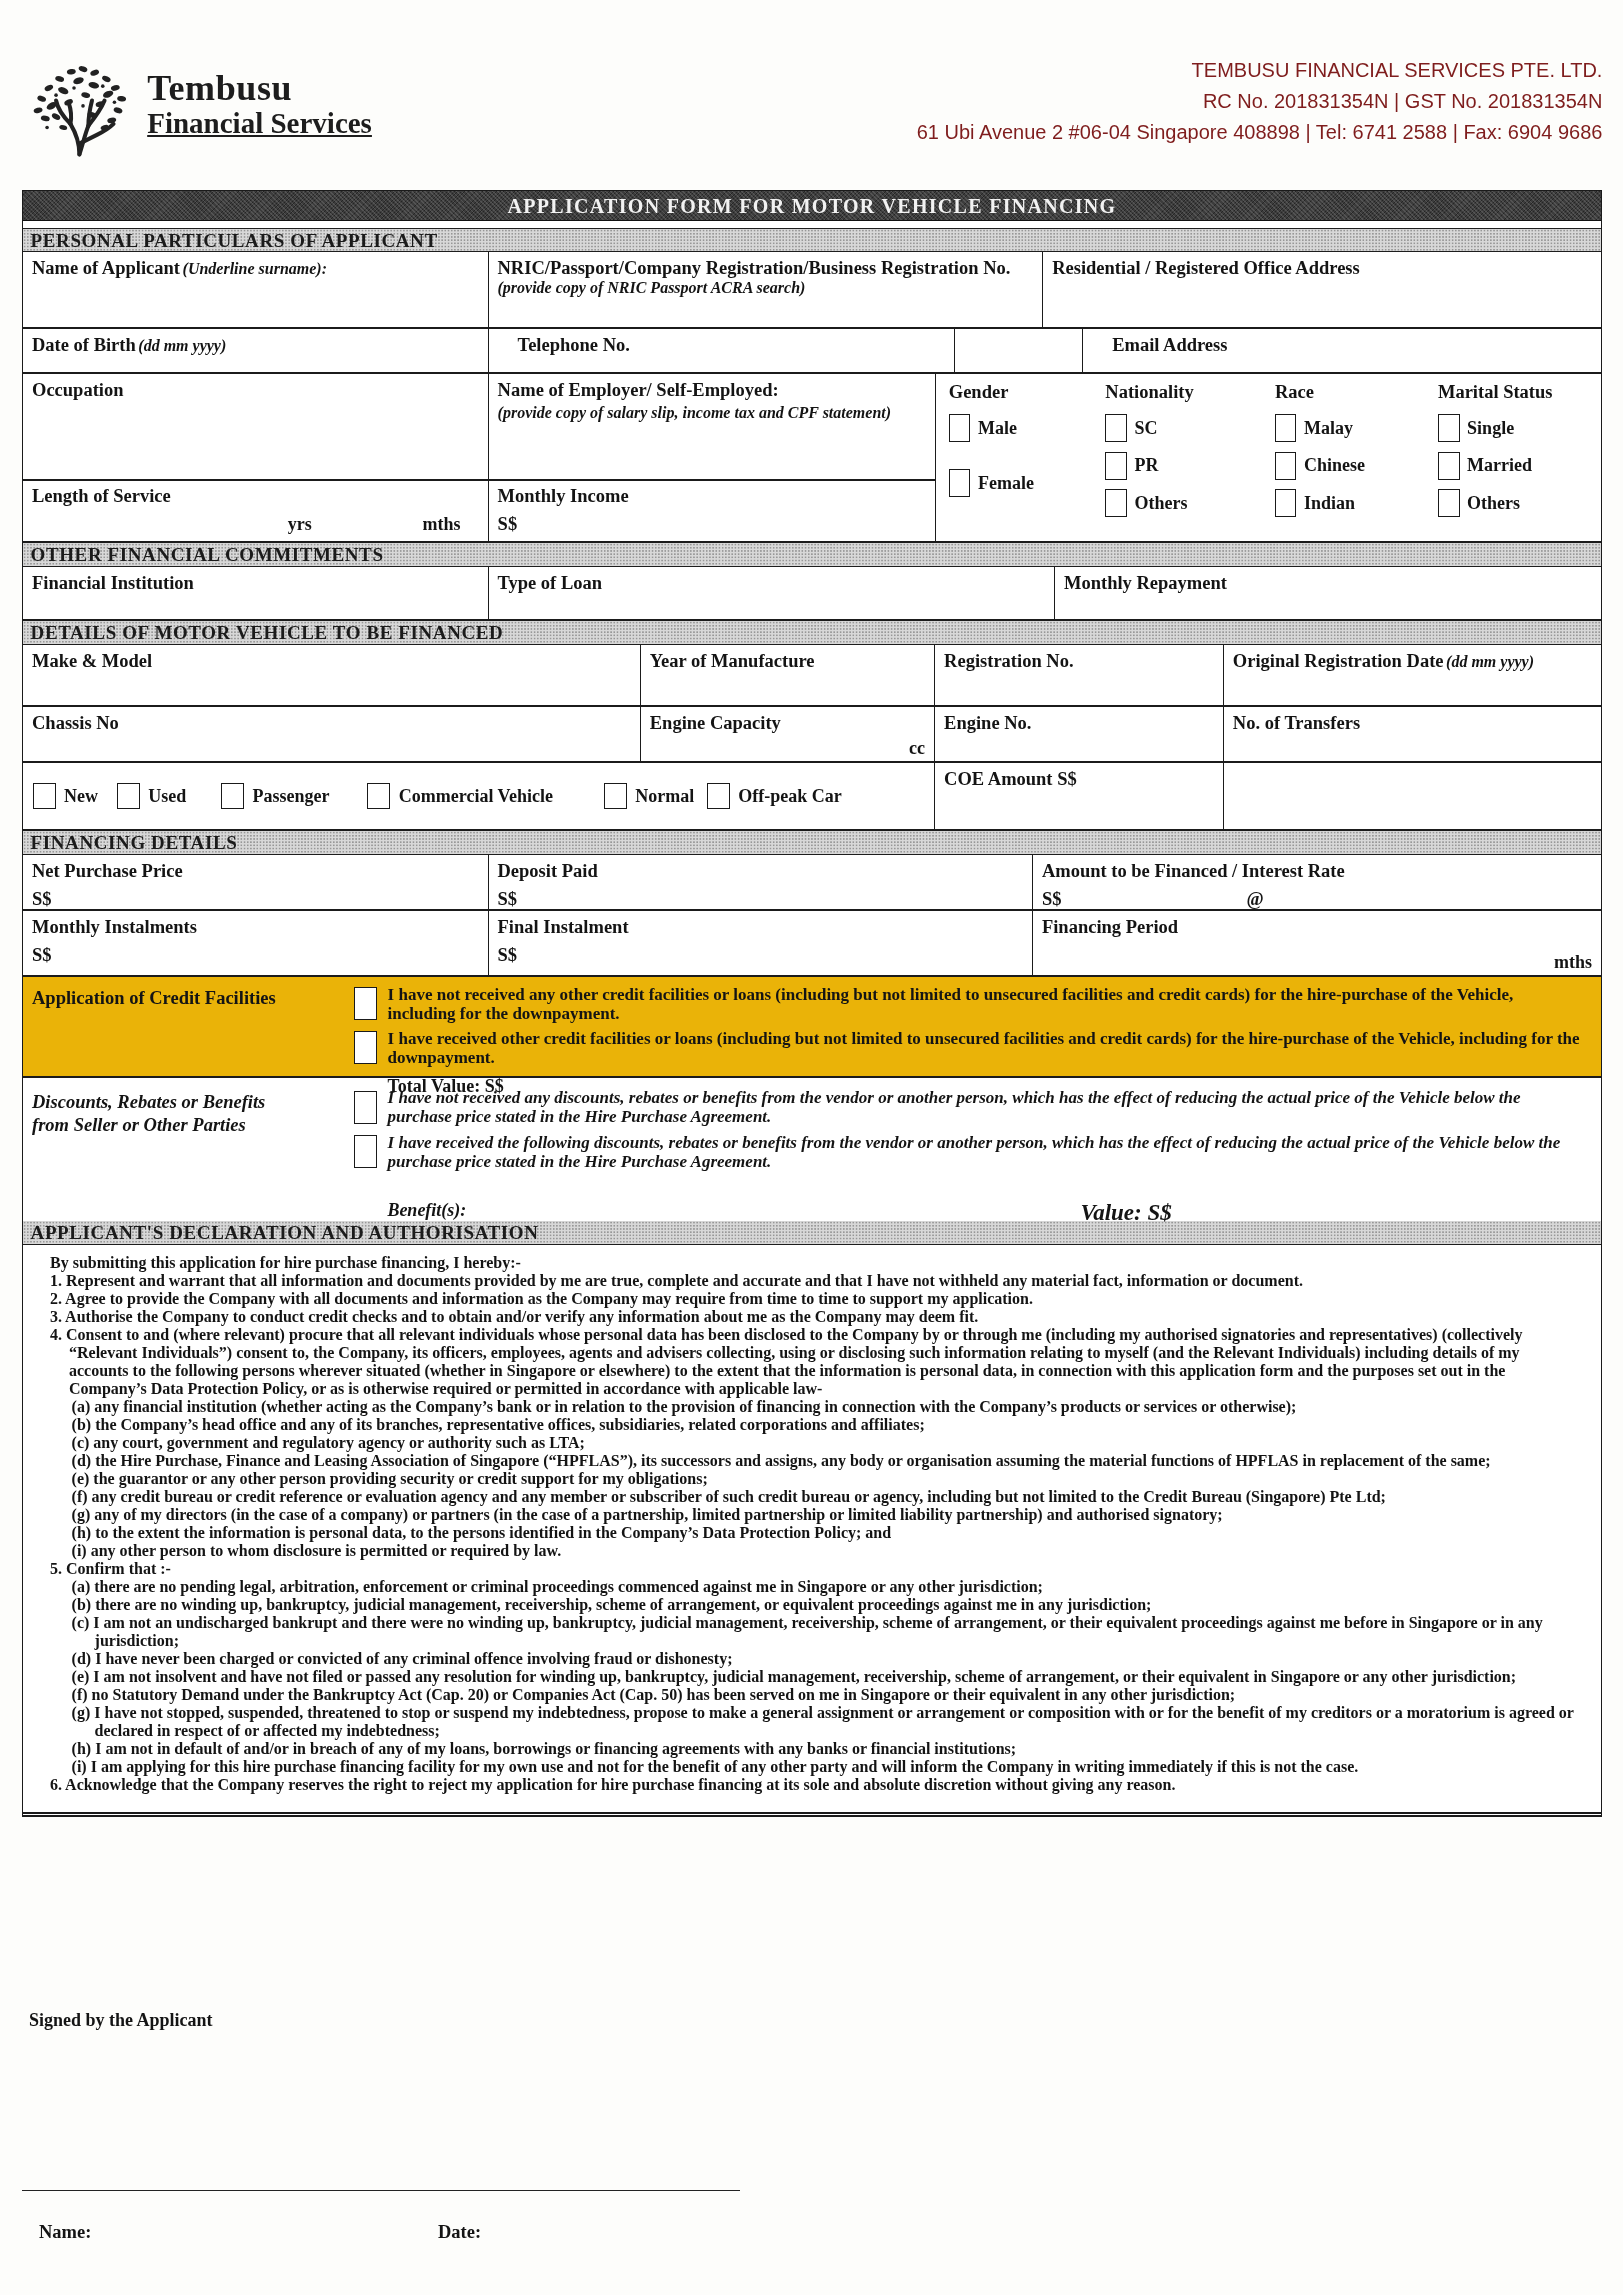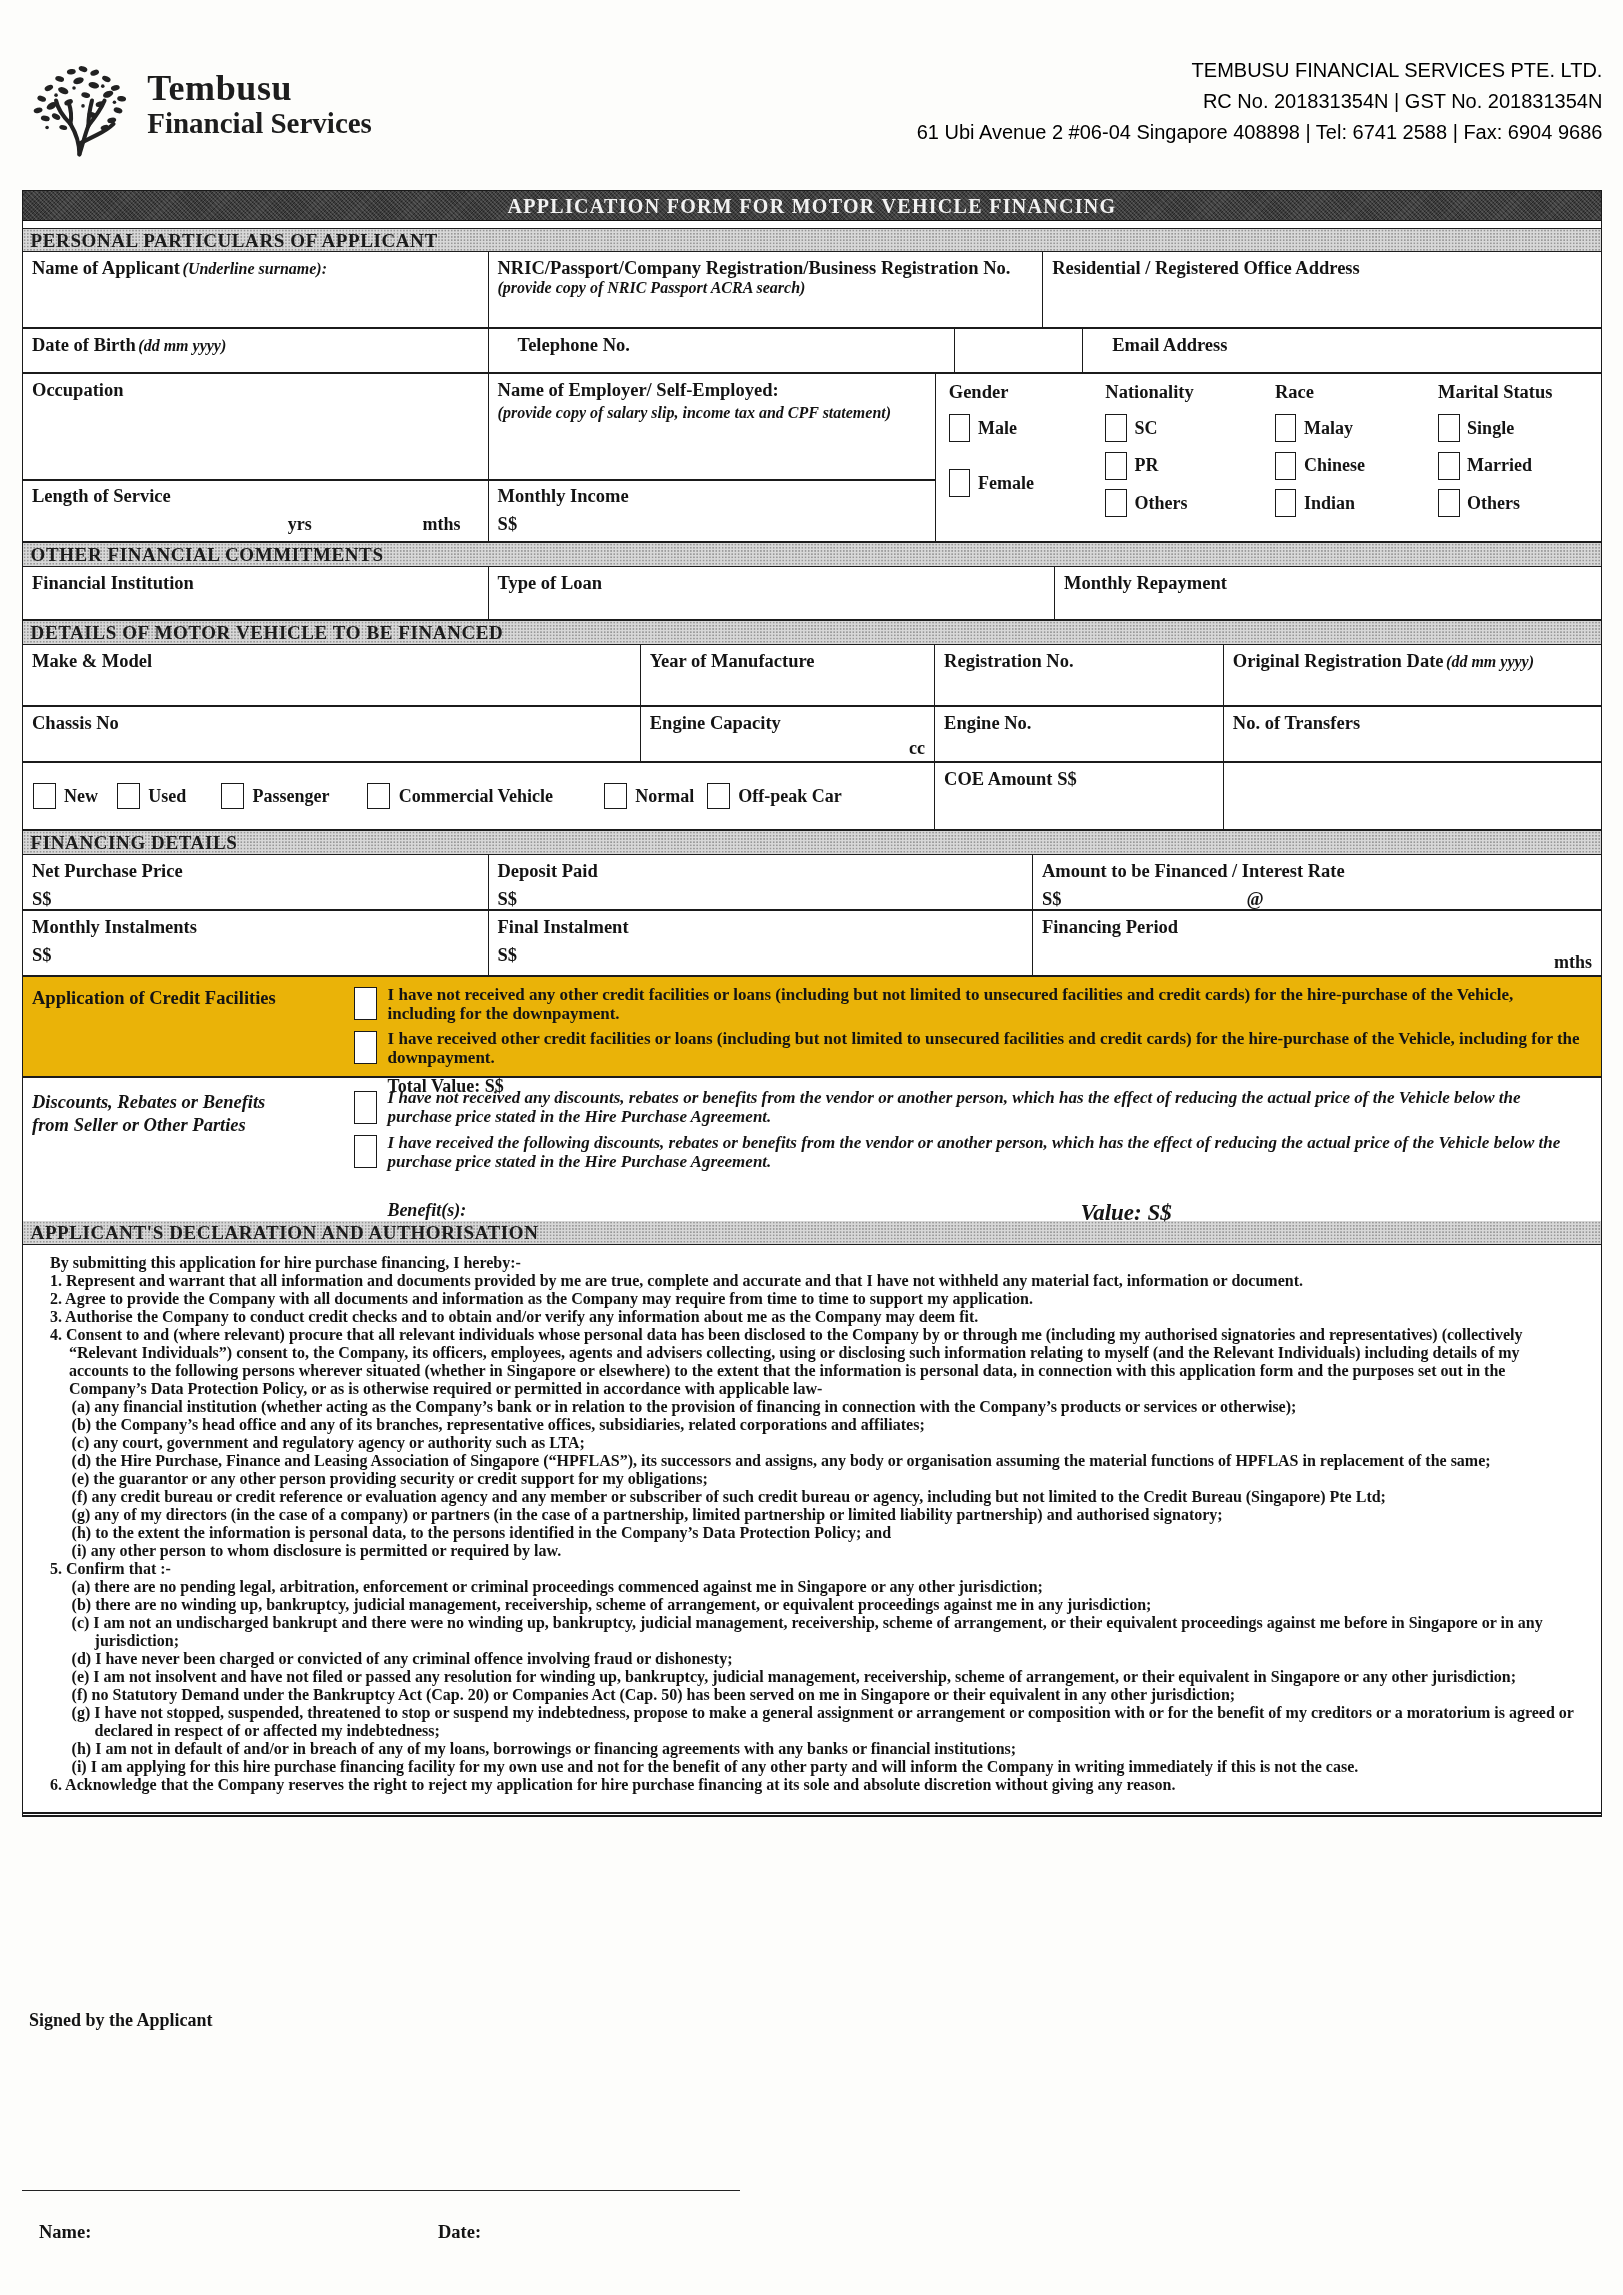--- a/index.html
+++ b/index.html
@@ -4,24 +4,24 @@
 <style>
   html,body{margin:0;padding:0;background:#e8e8e8;}
   .page{position:relative;width:1624px;height:2295px;background:#fdfdfb;overflow:hidden;
         font-family:"Liberation Serif","DejaVu Serif",serif;color:#141414;}
   *{box-sizing:border-box;}
 
   
   .hdr-logo{position:absolute;top:61px;left:29px;display:flex;align-items:flex-start;}
   .logo-text{margin-left:10.2px;margin-top:9px;color:#1d1d1d;}
   .logo-line1{font-size:36px;font-weight:bold;letter-spacing:0.6px;line-height:37px;}
-  .logo-line2{font-size:29px;font-weight:bold;line-height:33px;}
+  .logo-line2{font-size:29px;font-weight:bold;line-height:33px;text-decoration:underline;}
   .hdr-info{position:absolute;top:55px;right:21.6px;text-align:right;
             font-family:"Liberation Sans","DejaVu Sans",sans-serif;
-            font-size:20px;line-height:31px;color:#000000;}
+            font-size:20px;line-height:31px;color:#7f1d1d;}
 
   
   .form-box{position:absolute;left:22px;top:190px;width:1580px;background:#fff;
             border:1.9px solid #1a1a1a;border-bottom:5.7px double #1a1a1a;}
   .title-bar{height:30px;line-height:30px;text-align:center;color:#f2f2f2;font-weight:bold;
              font-size:20px;letter-spacing:1.3px;
              background-color:#3c3c3c;
              background-image:repeating-linear-gradient(45deg,rgba(255,255,255,.12) 0 1.3px,transparent 1.3px 3.2px),
                               repeating-linear-gradient(135deg,rgba(0,0,0,.38) 0 0.6px,transparent 0.6px 2.5px);
              border-bottom:1.9px solid #101010;}

